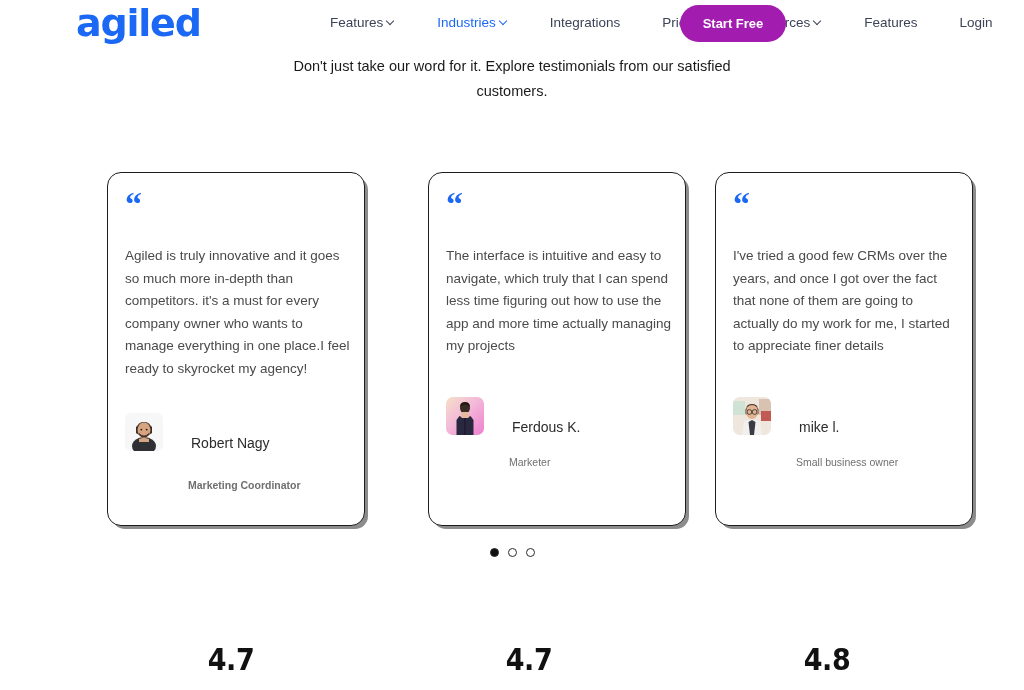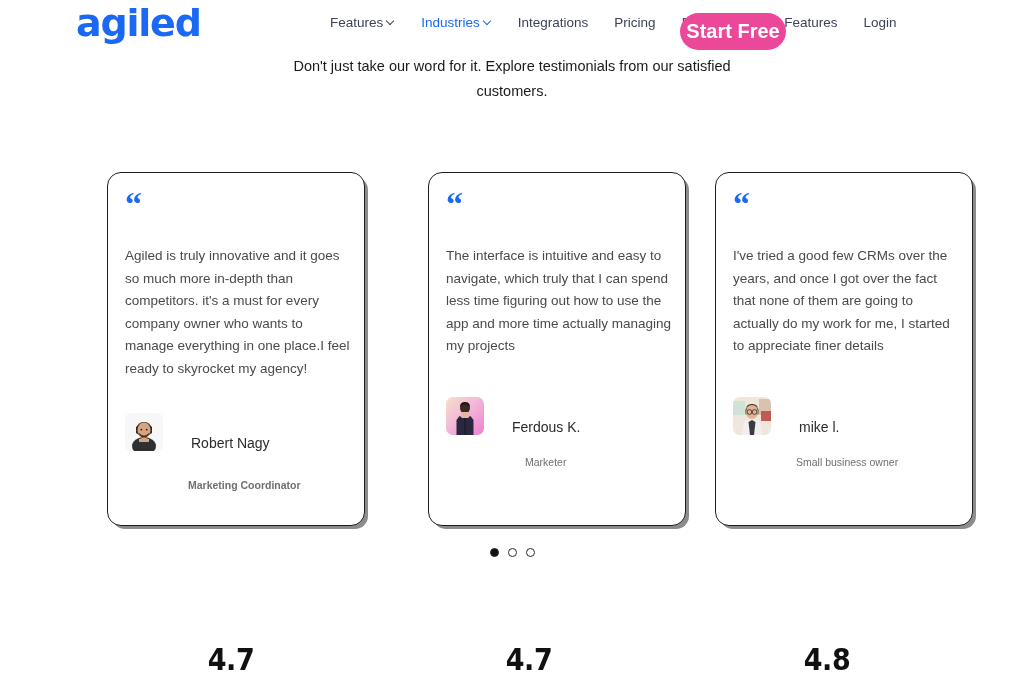--- a/index.html
+++ b/index.html
@@ -32,21 +32,21 @@
     letter-spacing: -1.2px;
     font-family: "DejaVu Sans", sans-serif;
   }
 
   .nav {
     position: absolute;
     left: 330px;
     top: 14px;
     display: flex;
     align-items: flex-end;
-    gap: 0;
+    gap: 16px;
   }
 
   .nav-item {
     font-size: 13.5px;
     line-height: 18px;
     color: #3c4257;
     white-space: nowrap;
     display: flex;
     align-items: center;
     gap: 4px;
@@ -69,27 +69,27 @@
     left: 0; top: 1px;
     width: 5px; height: 5px;
     border-right: 1.3px solid currentColor;
     border-bottom: 1.3px solid currentColor;
     transform: rotate(45deg);
   }
 
   .cta {
     position: absolute;
     right: 42px;
-    top: 13px;
+    top: 5px;
     width: 106px;
     height: 37px;
     border-radius: 19px;
-    background: #ec4899;
+    background: #a21caf;
     color: #ffffff;
-    font-size: 20px;
+    font-size: 13px;
     font-weight: bold;
     border: none;
     cursor: pointer;
     font-family: "Liberation Sans", sans-serif;
   }
 
   
   .subtitle {
     position: absolute;
     top: 54px;
@@ -171,21 +171,21 @@
     color: #2b2b2b;
   }
 
   .author-role {
     position: absolute;
     left: 80px;
     font-size: 10.5px;
     color: #6f6f6f;
   }
   .card.c1 .author-role { top: 306px; font-weight: bold; }
-  .card.c2 .author-role { top: 283px; margin-left: 16px; }
+  .card.c2 .author-role { top: 283px; }
   .card.c3 .author-role { top: 283px; }
 
   
   .dots {
     position: absolute;
     top: 548px;
     left: 0;
     width: 1024px;
     display: flex;
     justify-content: center;

